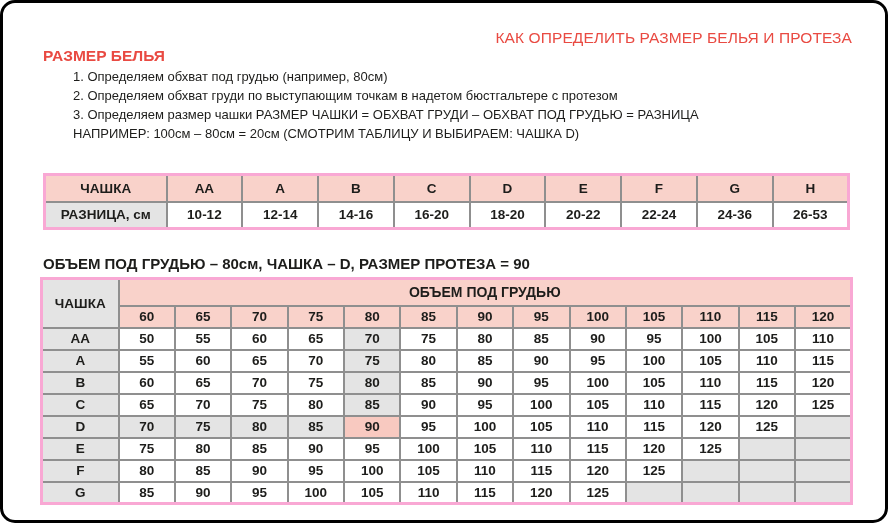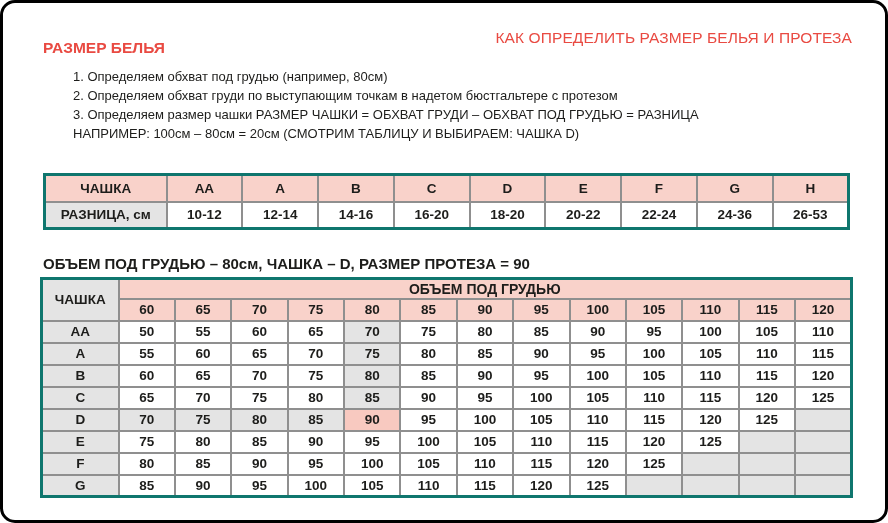--- a/index.html
+++ b/index.html
@@ -19,52 +19,52 @@
   .doc-title {
     position: absolute; top: 26px; right: 33px;
     color: #e94a42; font-weight: normal; font-size: 15.5px;
     letter-spacing: 0.1px; white-space: nowrap;
   }
   .sec-heading {
     position: absolute; left: 40px;
     color: #e94a42; font-weight: bold; font-size: 15.5px;
     white-space: nowrap;
   }
-  .sec-heading.lingerie { top: 36px; }
+  .sec-heading.lingerie { top: 44px; }
   .sec-heading.prosthesis { top: 235px; }
   .steps {
     position: absolute; left: 40px; top: 64px;
     font-size: 13px; line-height: 19px; font-weight: 400;
     white-space: nowrap;
     margin-left: 30px;
   }
   .formula {
     position: absolute; left: 40px; top: 252px;
     font-size: 15px; font-weight: bold; white-space: nowrap; text-align: center;
   }
   table {
     position: absolute;
     border-collapse: collapse;
     table-layout: fixed;
     background: #fff;
-    border: 3px solid #0f766e;
+    border: 3px solid #f9a8d4;
   }
   td {
     border: 2px solid #8f8f8f;
     text-align: center; vertical-align: middle;
     font-weight: bold; font-size: 13.5px; color: #1d1d1b;
     padding: 0; overflow: hidden;
   }
   .cup-table { left: 40px; top: 170px; width: 807px; }
   .cup-table td { height: 27px; }
   .cup-table col.c-label { width: 122px; }
   .size-table { left: 37px; top: 274px; width: 813px; }
   .size-table td { height: 22px; }
   .size-table col.s-label { width: 77px; }
-  .size-table td.band { height: 20px; font-size: 14px; }
+  .size-table td.band { height: 27px; font-size: 14px; }
   td.pink { background: #f9d2ca; }
   td.pink-hl { background: #f8c9c0; }
   td.gray { background: #e4e4e4; }
 </style>
 </head>
 <body>
 
 <div class="frame">
 
   <div class="doc-title">КАК ОПРЕДЕЛИТЬ РАЗМЕР БЕЛЬЯ И ПРОТЕЗА</div>

